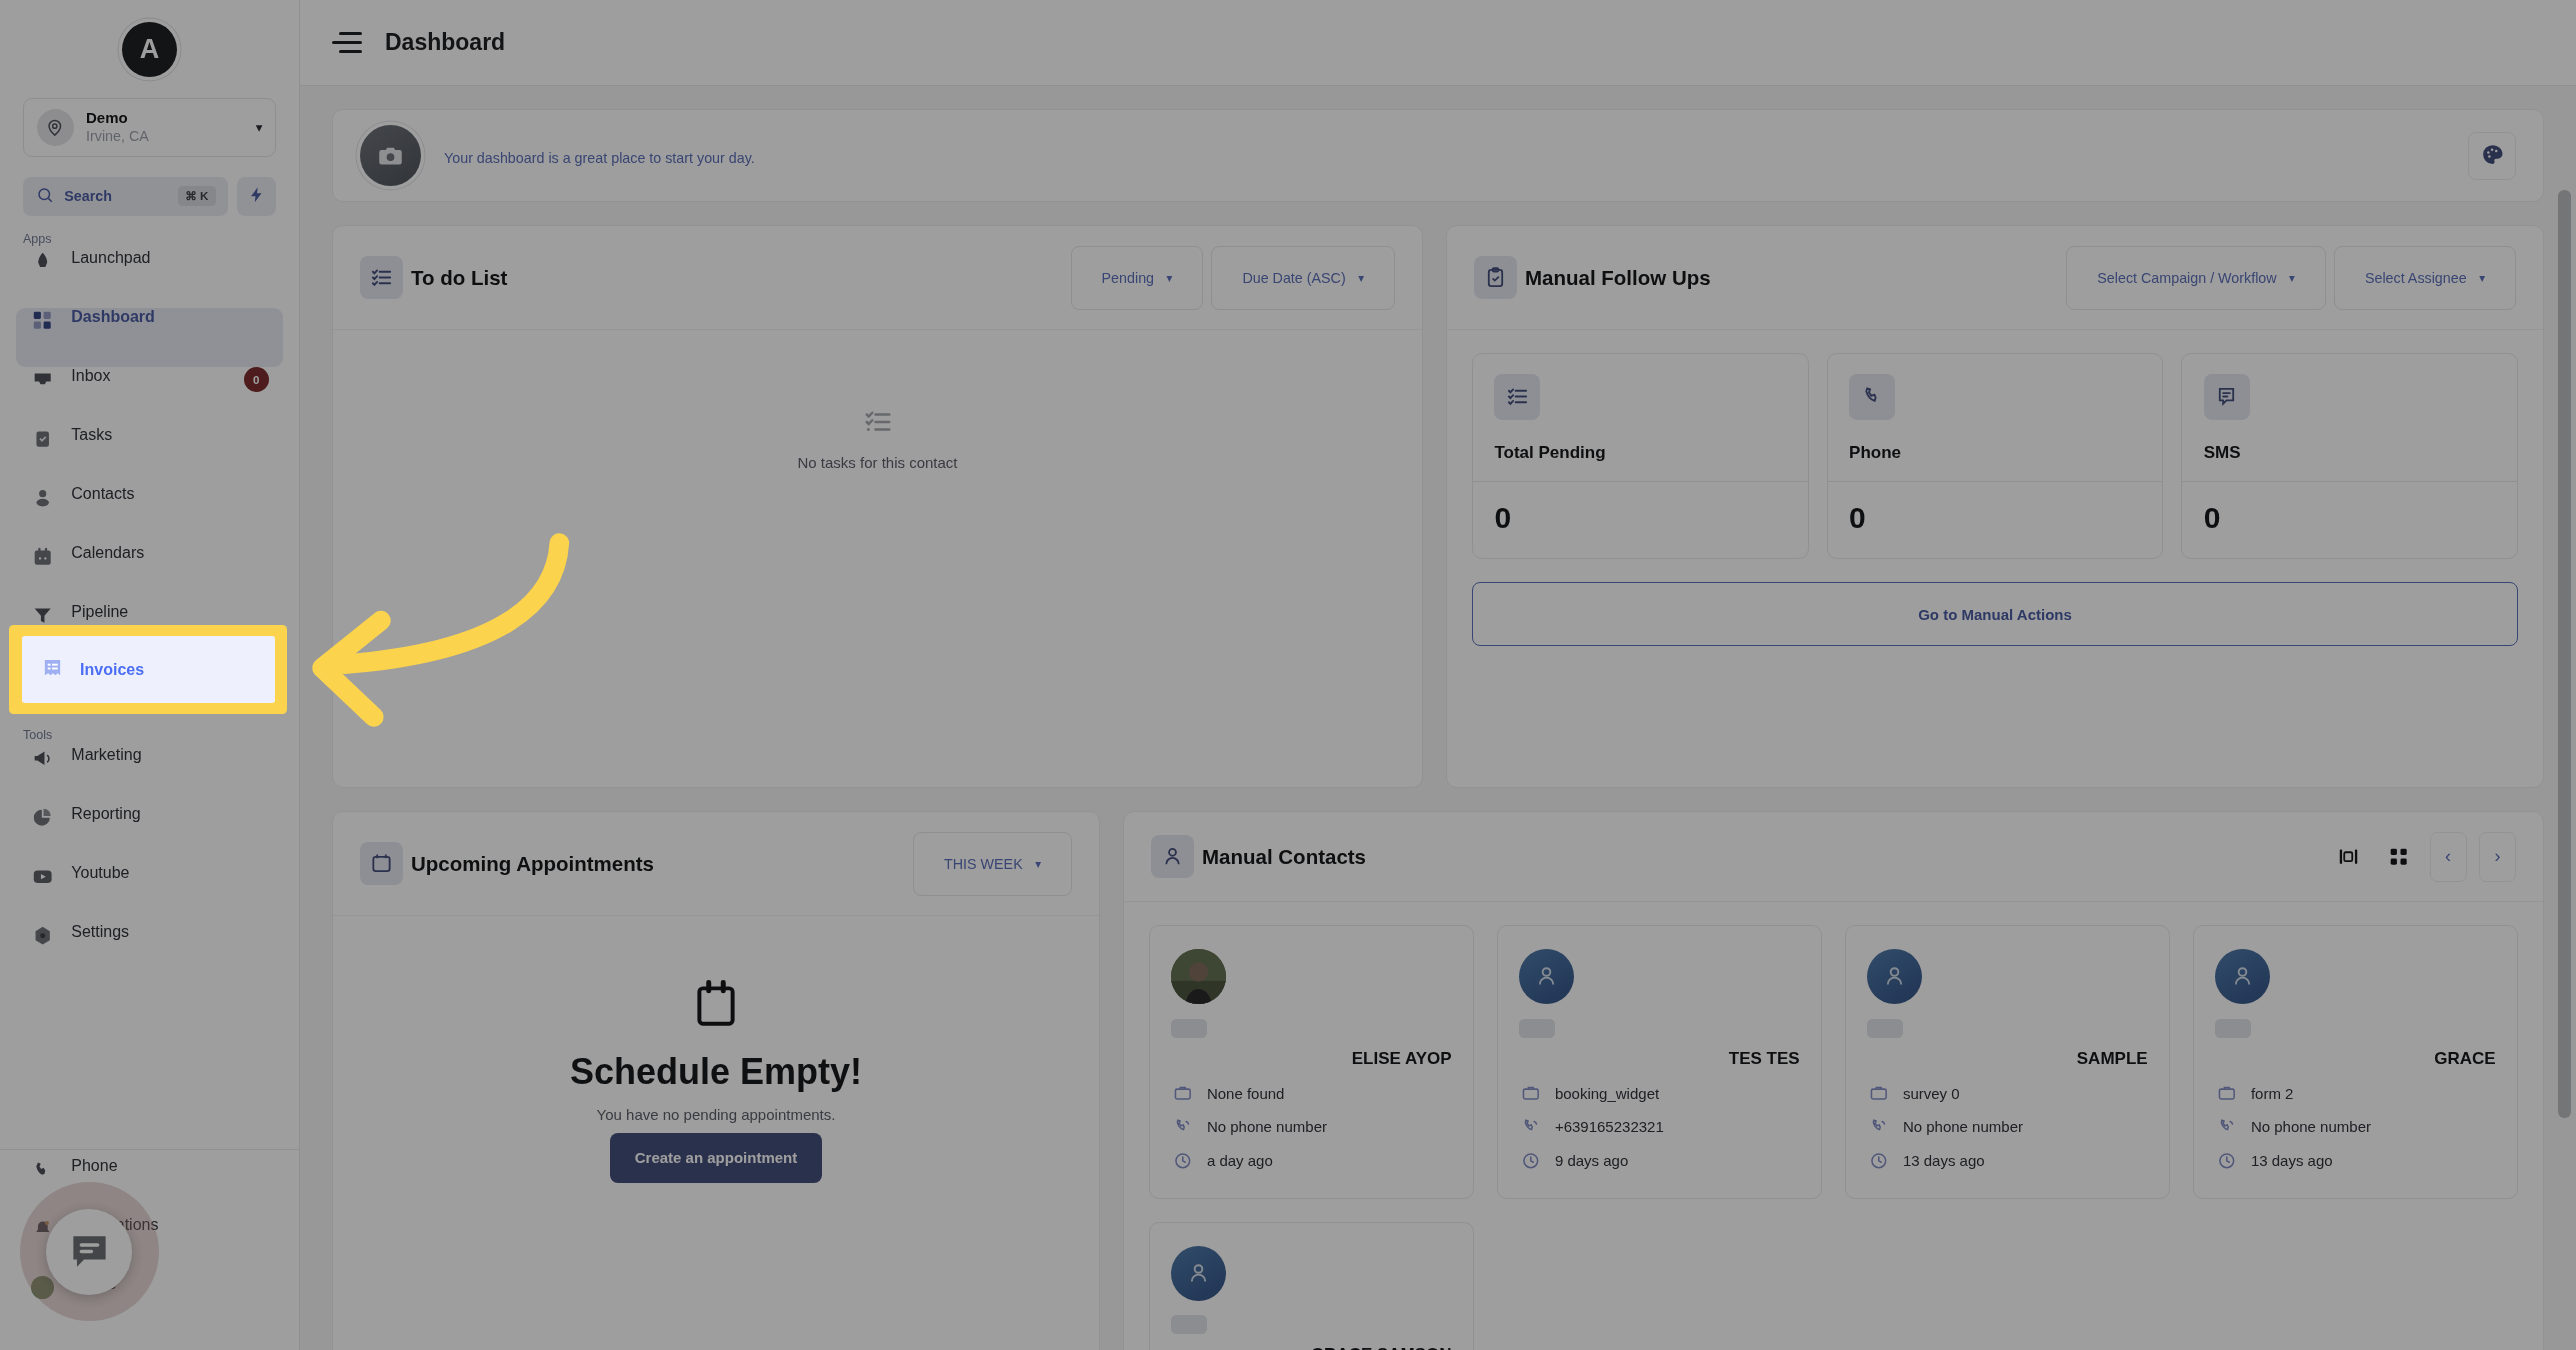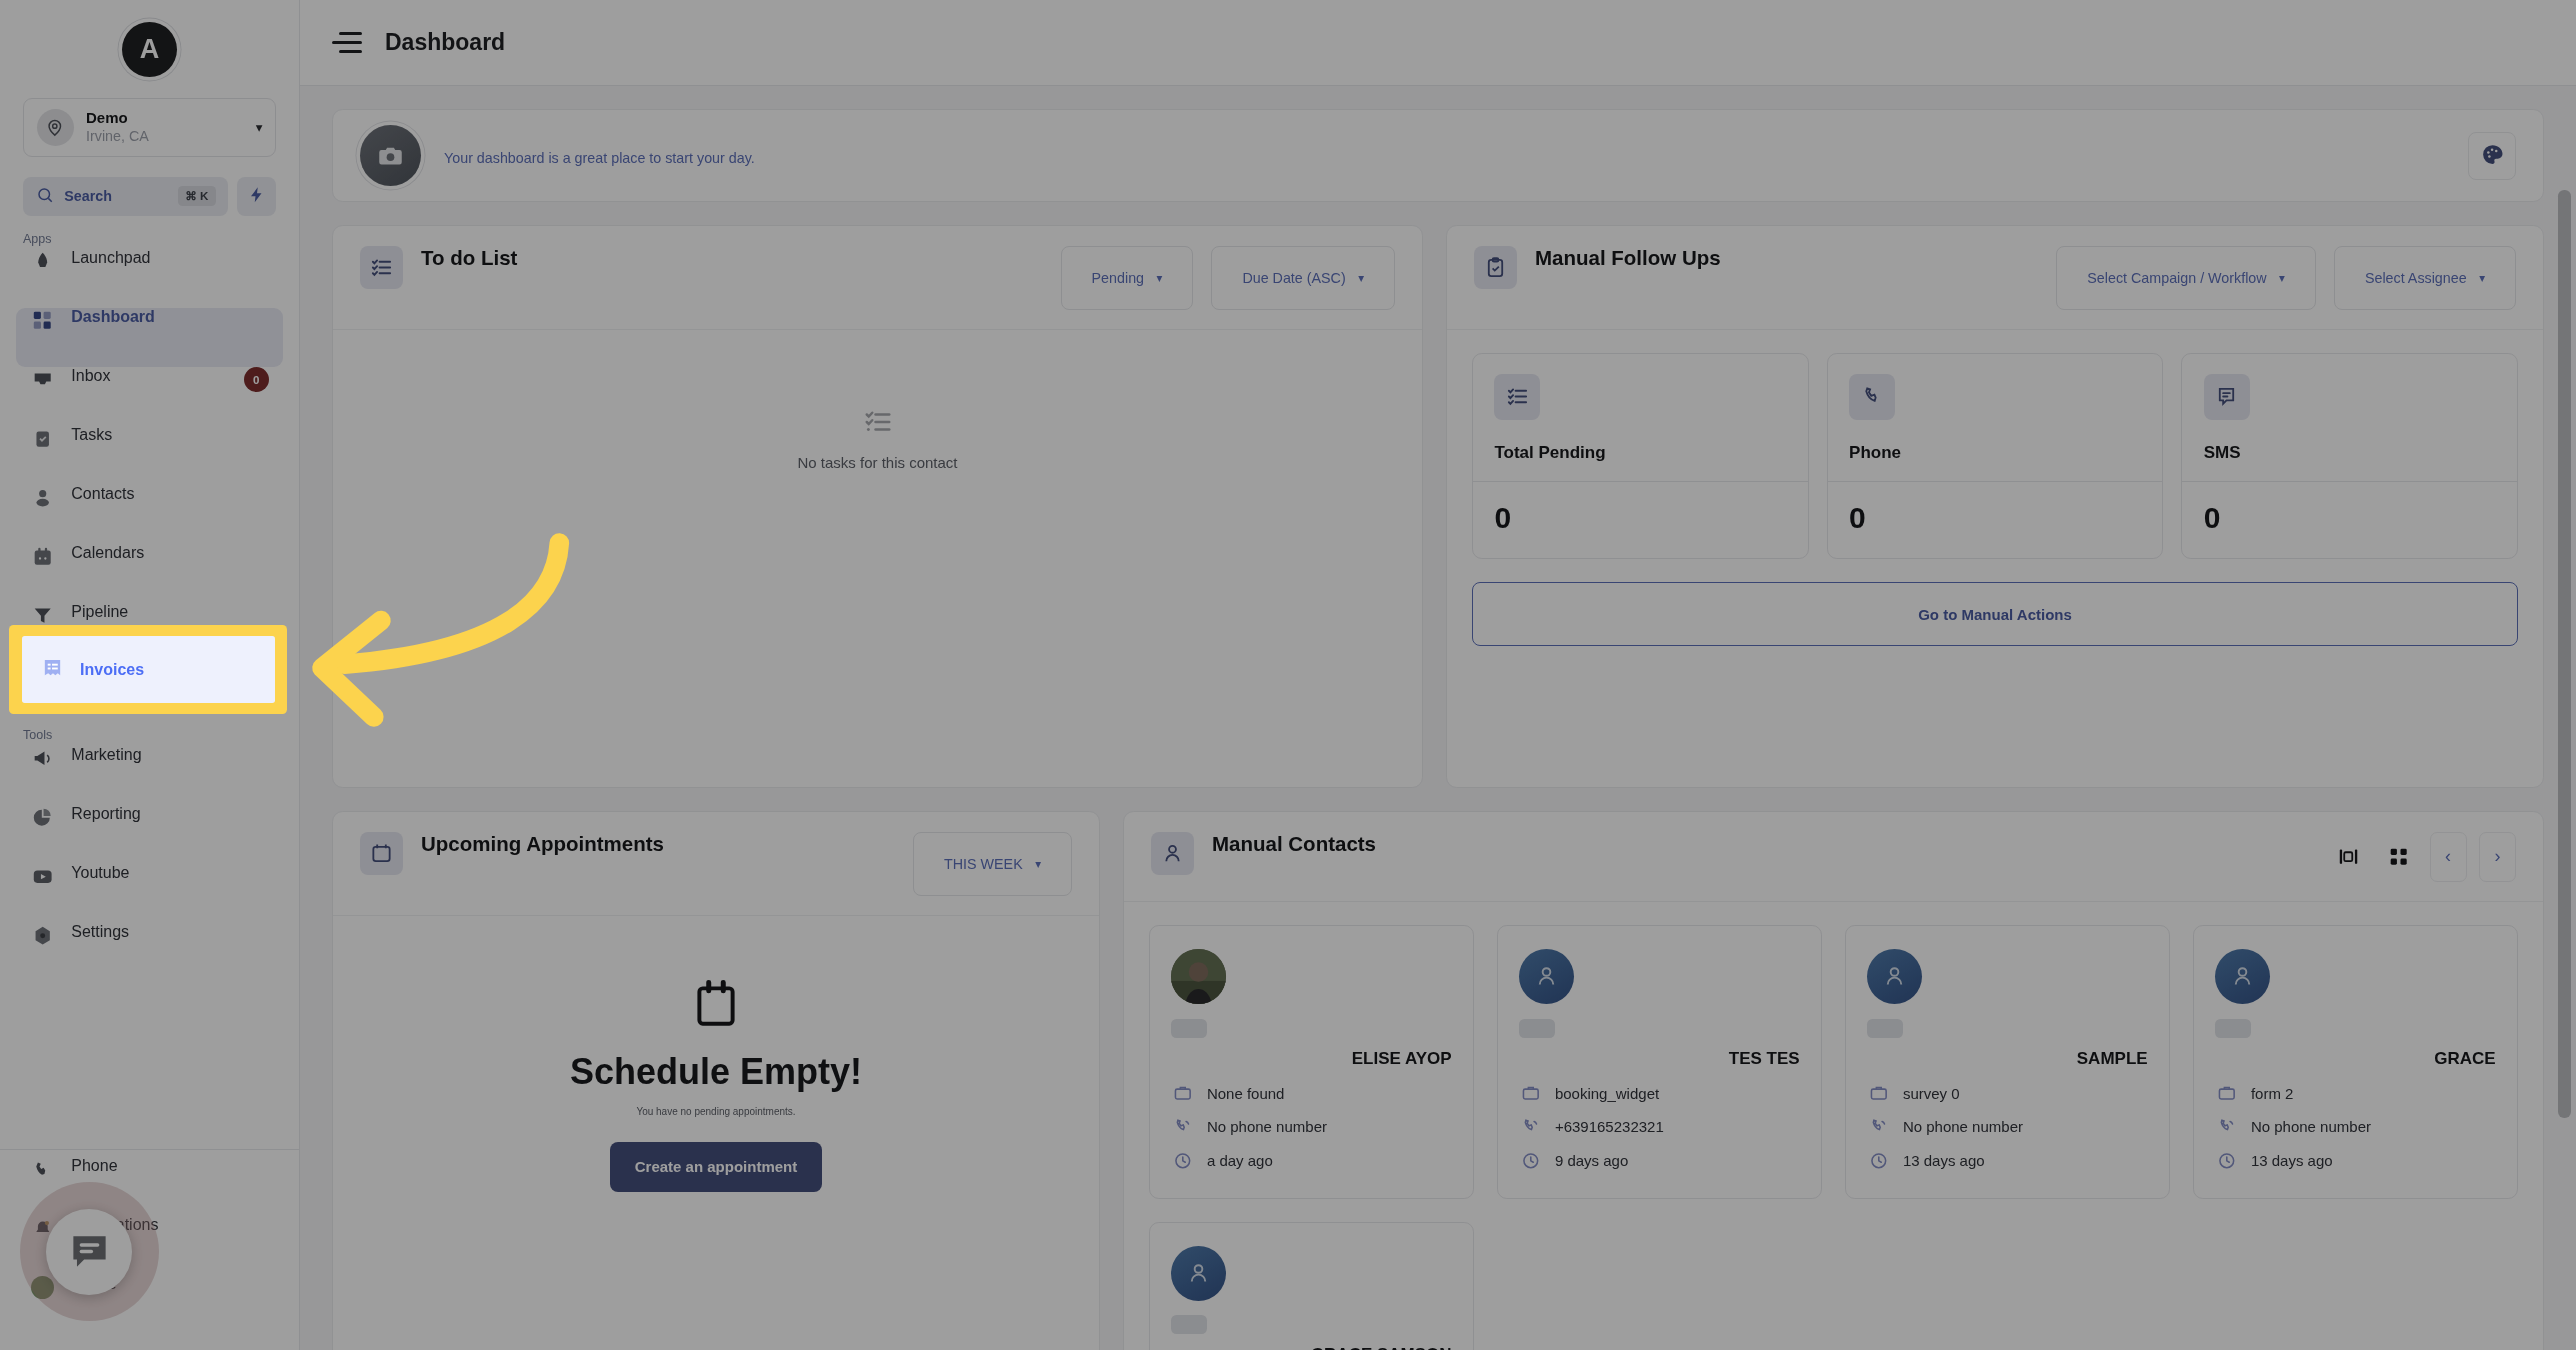--- a/index.html
+++ b/index.html
@@ -119,21 +119,21 @@
   .palette-btn {
     width: 48px; height:48px; border:0.9px solid #e9ebf0; border-radius:8px;
     display:flex; align-items:center; justify-content:center; background:#fff;
   }
 
   .grid-2 { display:flex; gap: 23px; margin-bottom: 23px; }
   .col-left { flex: 0 0 1091px; }
   .col-right { flex: 1; }
 
   .card-head {
-    display:flex; gap: 18px;
+    display:flex; align-items:center; gap: 8px;
     padding: 19.6px 27px; border-bottom:0.9px solid #eef0f4;
     min-height: 82px;
   }
   .card-ico {
     width:43px; height:43px; border-radius:8px; background:#e4e7f8;
     display:flex; align-items:center; justify-content:center; flex:0 0 43px;
   }
   .card-title { font-size: 20.5px; font-weight:700; color:#16181d; flex:1; }
   .pill {
     border:0.9px solid #e4e6ec; border-radius:8px;
@@ -164,21 +164,21 @@
     color:#3b5bdb; font-size:15px; font-weight:700; cursor:pointer; background:#fff;
   }
 
   
   .grid-b { display:flex; gap: 23px; }
   .col-appt { flex: 0 0 768px; }
   .col-rc   { flex: 1; }
 
   .appt-body { padding: 62px 27px 36px 27px; text-align:center; height: 464px;}
   .appt-title { font-size: 36px; font-weight:700; color:#17191f; margin: 16px 0 12.5px 0;}
-  .appt-sub { font-size: 10px; color:#5b6170; margin-bottom: 25px;}
+  .appt-sub { font-size: 15px; color:#5b6170; margin-bottom: 10px;}
   .btn-primary {
     display:inline-flex; align-items:center; justify-content:center;
     background:#3b4ea0; color:#fff; font-size:15px; font-weight:600;
     border-radius:8px; padding: 0 25px; height: 50px; border:none; cursor:pointer;
   }
 
   .rc-actions { display:flex; align-items:center; gap: 12.5px; }
   .icon-btn { width:37px; height:37px; display:flex; align-items:center; justify-content:center; cursor:pointer; }
   .arrow-btn {
     width:37px; height:50px; border:0.9px solid #ecedf2; border-radius:7.1px;

